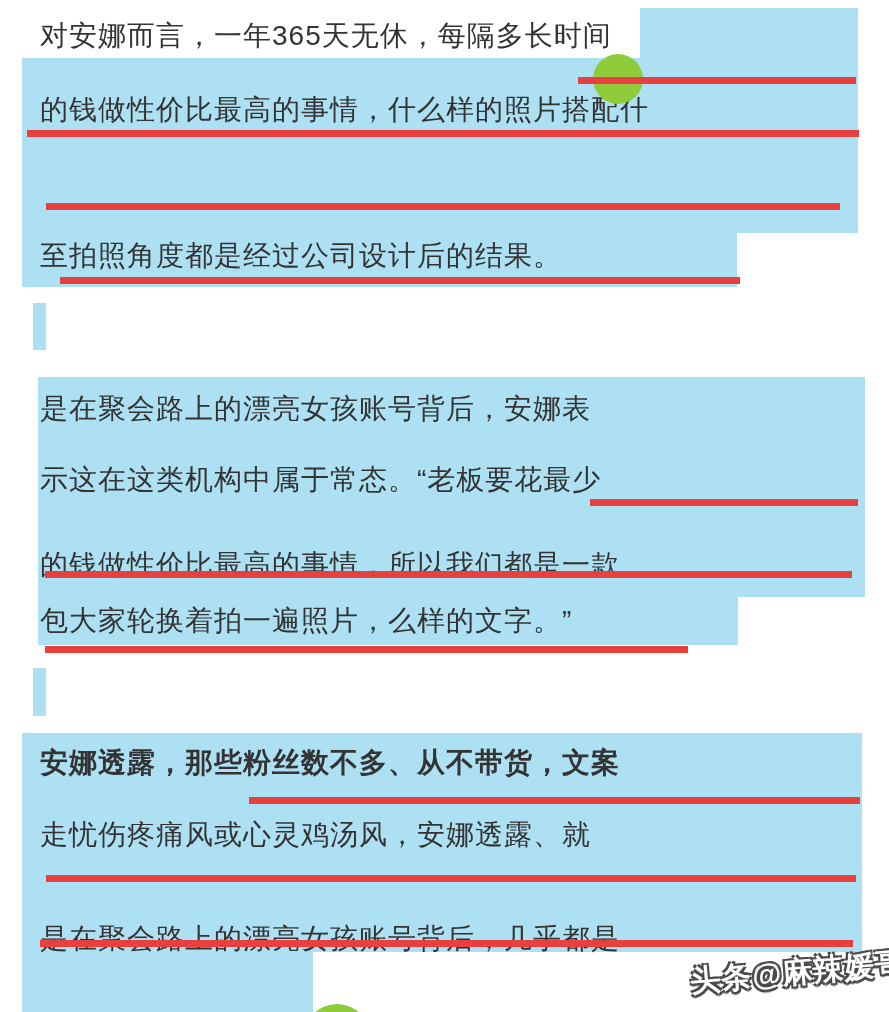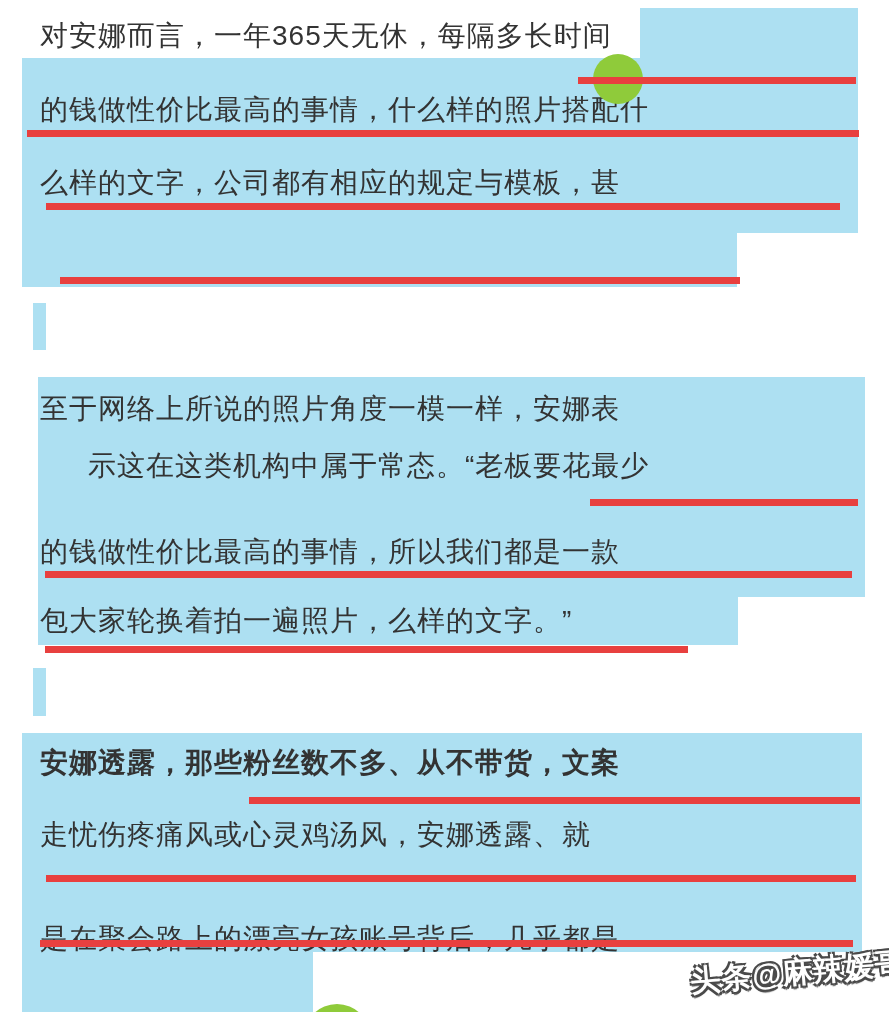--- a/index.html
+++ b/index.html
@@ -26,25 +26,25 @@
   <div class="hl" style="left:22px;top:233px;width:715px;height:54px;"></div>
   <div class="hl" style="left:33px;top:303px;width:13px;height:47px;"></div>
   <div class="hl" style="left:38px;top:377px;width:827px;height:220px;"></div>
   <div class="hl" style="left:38px;top:597px;width:700px;height:48px;"></div>
   <div class="hl" style="left:33px;top:668px;width:13px;height:48px;"></div>
   <div class="hl" style="left:22px;top:733px;width:840px;height:219px;"></div>
   <div class="hl" style="left:22px;top:952px;width:291px;height:60px;"></div>
 
   <div class="txt" style="top:13px;">对安娜而言，一年365天无休，每隔多长时间</div>
   <div class="txt" style="top:87px;">的钱做性价比最高的事情，什么样的照片搭配什</div>
-  <div class="txt" style="top:160px;">么样的文字，公司都有相应的规定与模板，甚</div>
+  <div class="txt" style="top:233px;">至拍照角度都是经过公司设计后的结果。</div>
 
-  <div class="txt" style="top:386px;">至于网络上所说的照片角度一模一样，安娜表</div>
-  <div class="txt" style="top:443px;margin-left:48px;">示这在这类机构中属于常态。“老板要花最少</div>
-  <div class="txt" style="top:529px;">的钱做性价比最高的事情，所以我们都是一款</div>
+  <div class="txt" style="top:386px;">是在聚会路上的漂亮女孩账号背后，安娜表</div>
+  <div class="txt" style="top:457px;">示这在这类机构中属于常态。“老板要花最少</div>
+  <div class="txt" style="top:542px;">的钱做性价比最高的事情，所以我们都是一款</div>
   <div class="txt" style="top:598px;">包大家轮换着拍一遍照片，么样的文字。”</div>
 
   <div class="txt" style="top:740px;font-weight:bold;">安娜透露，那些粉丝数不多、从不带货，文案</div>
   <div class="txt" style="top:812px;">走忧伤疼痛风或心灵鸡汤风，安娜透露、就</div>
   <div class="txt" style="top:916px;">是在聚会路上的漂亮女孩账号背后，几乎都是</div>
 
   <div class="marker" style="left:593px;top:54px;width:50px;height:50px;"></div>
   <div class="marker" style="left:304px;top:1004px;width:66px;height:66px;"></div>
 
   <div class="redline" style="left:578px;top:77px;width:278px;"></div>

